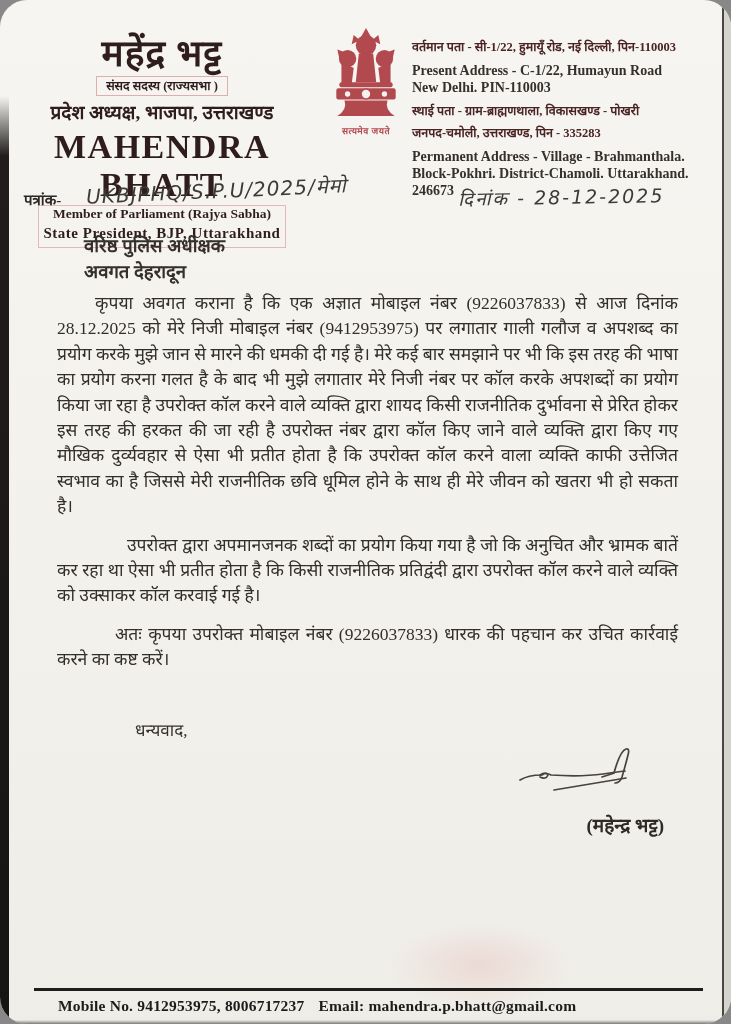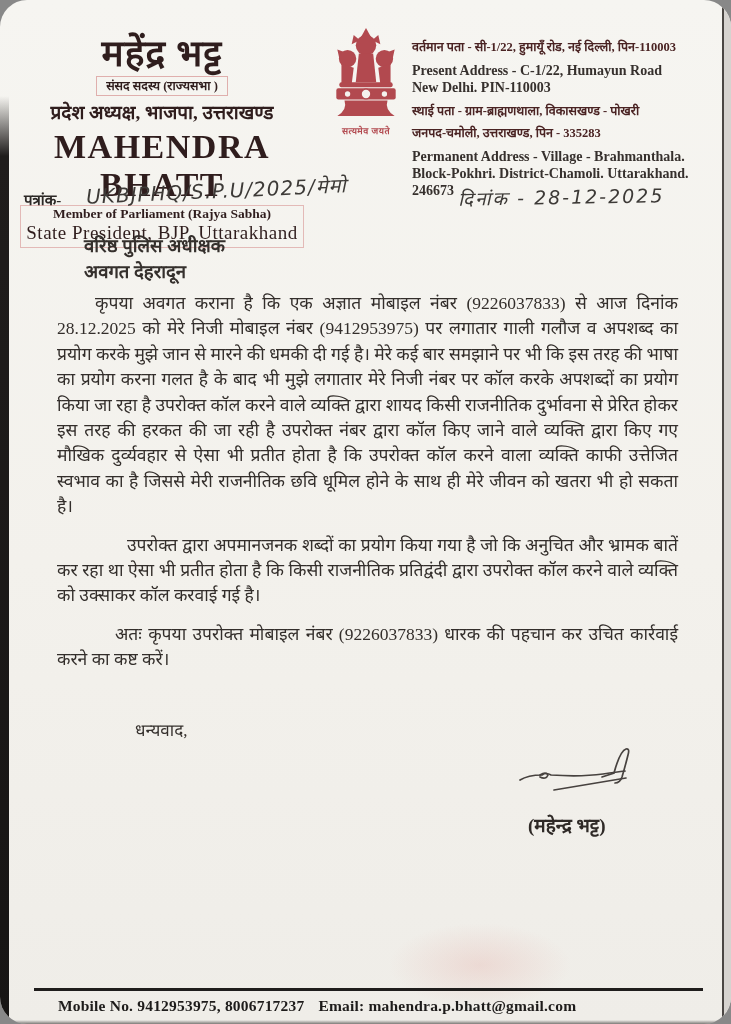--- a/index.html
+++ b/index.html
@@ -21,21 +21,21 @@
 
   
   .hdr-left{position:absolute;left:6px;top:34px;width:312px;text-align:center;color:#2f1d1d;}
   .name-hi{font-size:37px;font-weight:bold;line-height:40px;letter-spacing:1px;}
   .role1-hi{display:inline-block;font-size:12.5px;font-weight:bold;margin-top:2px;padding:0 9px 1px;
     border:1px solid rgba(198,92,92,.45);}
   .role2-hi{font-size:19px;font-weight:bold;margin-top:3px;}
   .name-en{font-size:34px;font-weight:bold;letter-spacing:1.5px;margin-top:3px;}
   .en-box{display:inline-block;border:1px solid rgba(198,92,92,.38);padding:0 5px 3px;margin-top:1px;}
   .role1-en{font-size:13.5px;font-weight:bold;line-height:16px;}
-  .role2-en{font-size:19px;font-weight:normal;letter-spacing:.5px;line-height:22px;}
+  .role2-en{font-size:15px;font-weight:bold;letter-spacing:.5px;line-height:22px;}
 
   .emblem{position:absolute;left:323px;top:26px;width:86px;text-align:center;}
   .emblem .motto{font-size:9px;font-weight:bold;color:#b2494f;margin-top:-2px;letter-spacing:.5px;}
 
   .addr{position:absolute;left:412px;top:40px;width:306px;}
   .addr-hi{color:#4a2323;font-weight:bold;font-size:12.5px;line-height:15px;margin-bottom:7px;}
   .addr-en{color:#36302d;font-weight:bold;font-size:14px;line-height:17px;}
   .addr-gap{height:8px;}
 
   
@@ -50,21 +50,21 @@
   
   .body-text{position:absolute;left:57px;top:291px;width:621px;font-size:17.5px;line-height:25.4px;text-align:justify;color:#332e2b;}
   .body-text p{margin:0 0 13px;}
   .p1{text-indent:38px;}
   .p2{text-indent:70px;}
   .p3{text-indent:58px;}
   .closing{position:absolute;left:135px;top:718px;font-size:17px;color:#35302d;}
 
   
   .sig{position:absolute;left:514px;top:744px;width:156px;height:64px;}
-  .sig-name{position:absolute;left:528px;top:812px;width:136px;text-align:left;font-size:19px;font-weight:bold;color:#2f2a27;}
+  .sig-name{position:absolute;left:528px;top:812px;width:136px;text-align:right;font-size:19px;font-weight:bold;color:#2f2a27;}
 
   
   .footer-line{position:absolute;left:34px;right:28px;top:988px;height:3px;background:#1f1d1c;}
   .footer-text{position:absolute;left:58px;top:997px;font-size:15.5px;font-weight:bold;color:#1e1c1b;letter-spacing:.2px;}
   .footer-text span{margin-right:14px;}
 </style>
 </head>
 <body>
 
 <div class="page">

